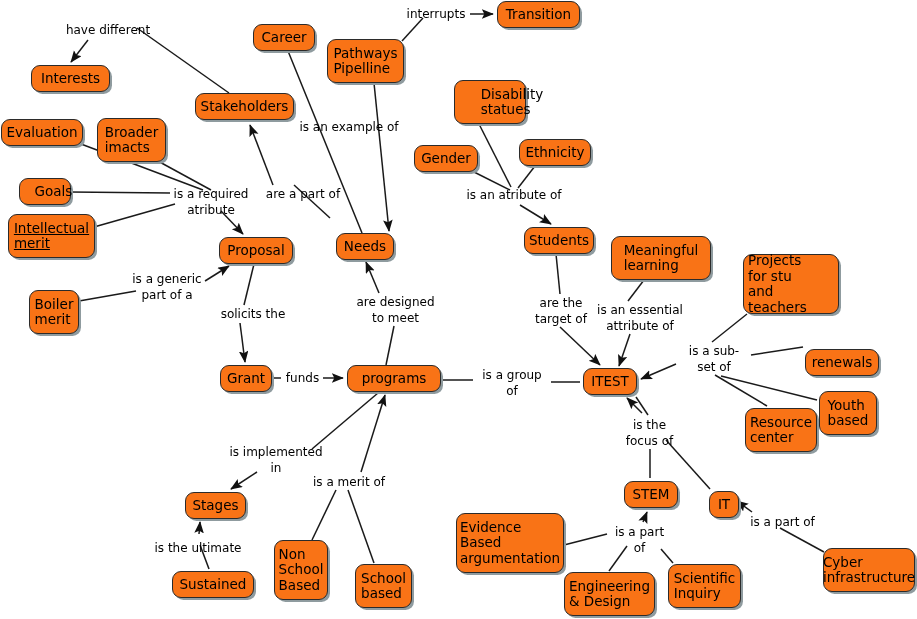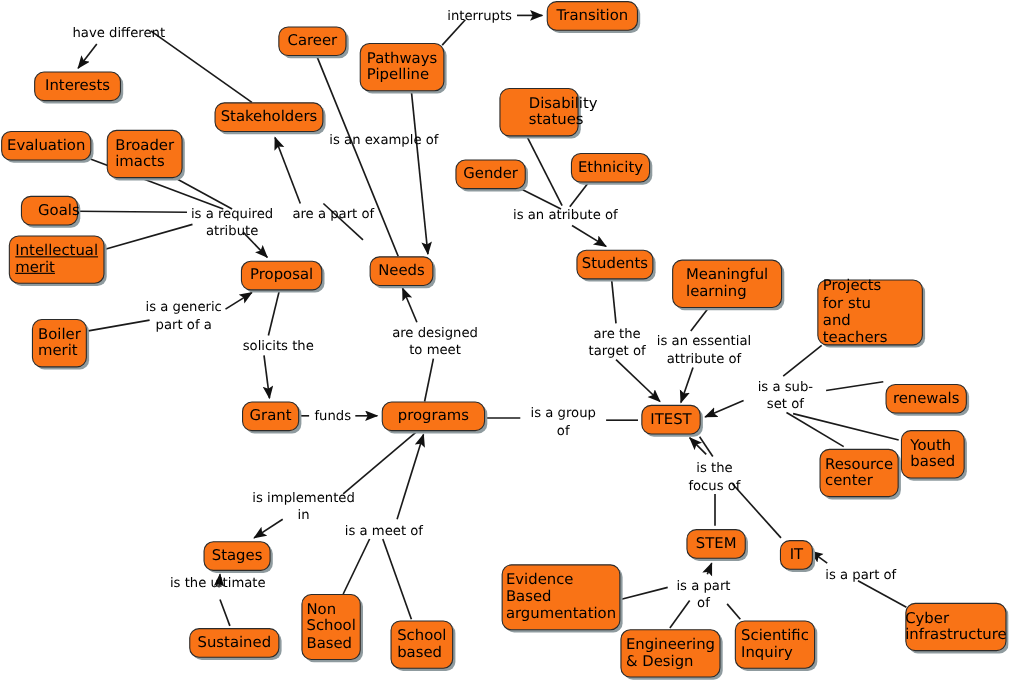--- a/index.html
+++ b/index.html
@@ -195,20 +195,20 @@
 attribute of</div>
       <div class="linklabel" style="left: 476px; top: 368px; width: 72px;">is a group
 of</div>
       <div class="linklabel" style="left: 680px; top: 344px; width: 68px;">is a sub-
 set of</div>
       <div class="linklabel" style="left: 283px; top: 371px; width: 39px;">funds</div>
       <div class="linklabel" style="left: 226px; top: 445px; width: 100px;">is implemented
 in</div>
       <div class="linklabel" style="left: 623px; top: 418px; width: 53px;">is the
 focus of</div>
-      <div class="linklabel" style="left: 311px; top: 475px; width: 76px;">is a meet of</div>
-      <div class="linklabel" style="left: 148px; top: 523px; width: 100px;">is the ultimate</div>
+      <div class="linklabel" style="left: 311px; top: 475px; width: 76px;">is a merit of</div>
+      <div class="linklabel" style="left: 148px; top: 541px; width: 100px;">is the ultimate</div>
       <div class="linklabel" style="left: 610px; top: 525px; width: 59px;">is a part
 of</div>
       <div class="linklabel" style="left: 744px; top: 515px; width: 77px;">is a part of</div>
     </div>
 
 </div>
 
 </body></html>

